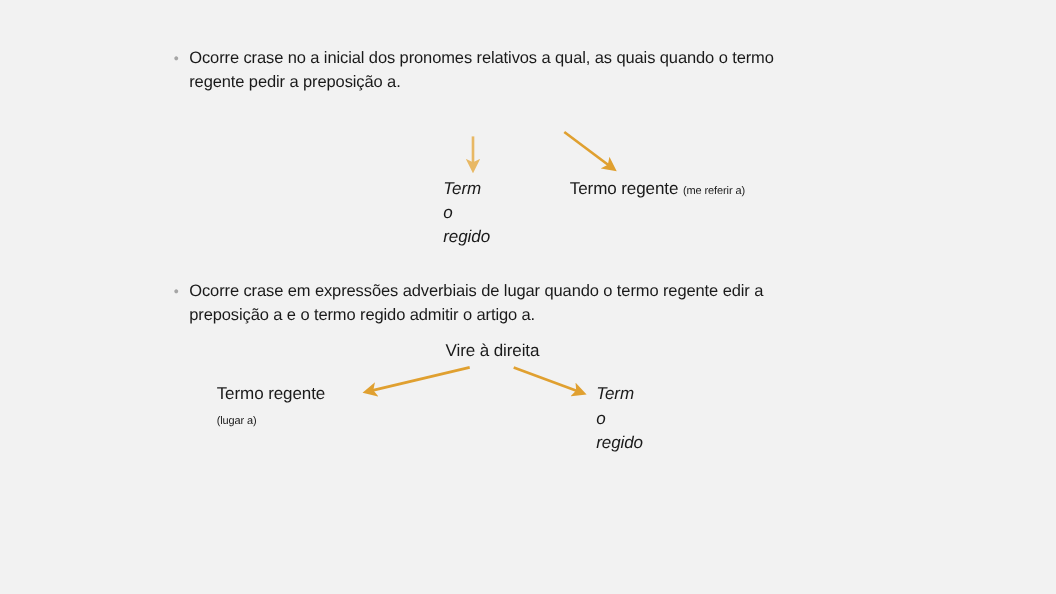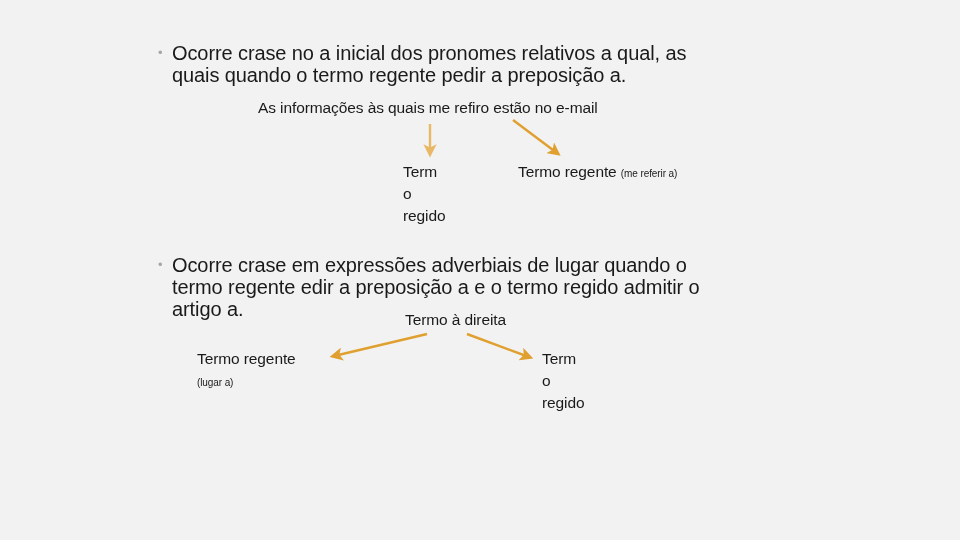--- a/index.html
+++ b/index.html
@@ -31,21 +31,21 @@
   .bullet-marker {
     width: 14px;
     flex: 0 0 14px;
     color: #a6a6a6;
     font-size: 13px;
     line-height: 22px;
     text-align: left;
     user-select: none;
   }
   .bullet-text {
-    font-size: 20px;
+    font-size: 15px;
     line-height: 22px;
     color: #1a1a1a;
     letter-spacing: -0.1px;
   }
 
   #bullet-1 { left: 158px; top: 42px; width: 570px; }
   #bullet-2 { left: 158px; top: 254px; width: 570px; }
 
   
   .tblock {
@@ -58,21 +58,21 @@
   }
   .tsmall { font-size: 10px; }
 
   #example-1 { left: 258px; top: 97px; }
   #label-regido-1 { left: 403px; top: 161px; width: 56px; }
   #label-regente-1 { left: 518px; top: 161px; white-space: nowrap; }
   #example-2 { left: 405px; top: 309px; }
   #label-regente-2 { left: 197px; top: 348px; }
   #label-regido-2 { left: 542px; top: 348px; width: 56px; }
 
-  .wrapbox { width: 56px; }
+  .wrapbox { width: 56px; font-style: italic; }
 
   
   #arrow-layer {
     position: absolute;
     left: 0;
     top: 0;
     width: 960px;
     height: 540px;
     pointer-events: none;
   }
@@ -80,34 +80,33 @@
 </head>
 <body>
 
 <div class="slide">
 
   <div class="bullet" id="bullet-1">
     <span class="bullet-marker">•</span>
     <span class="bullet-text">Ocorre crase no a inicial dos pronomes relativos a qual, as quais quando o termo regente pedir a preposição a.</span>
   </div>
 
-  <div class="tblock" id="example-1">As informações às quais me refiro estão no e-mail</div>
 
   <div class="tblock wrapbox" id="label-regido-1">Term
 o
 regido</div>
 
   <div class="tblock" id="label-regente-1"><span>Termo regente </span><span class="tsmall">(me referir a)</span></div>
 
   <div class="bullet" id="bullet-2">
     <span class="bullet-marker">•</span>
     <span class="bullet-text">Ocorre crase em expressões adverbiais de lugar quando o termo regente edir a preposição a e o termo regido admitir o artigo a.</span>
   </div>
 
-  <div class="tblock" id="example-2">Termo à direita</div>
+  <div class="tblock" id="example-2">Vire à direita</div>
 
   <div class="tblock" id="label-regente-2"><span>Termo regente</span><br><span class="tsmall">(lugar a)</span></div>
 
   <div class="tblock wrapbox" id="label-regido-2">Term
 o
 regido</div>
 
   <svg id="arrow-layer" viewBox="0 0 960 540">
     <defs>
       <marker id="head-light" markerWidth="5.5" markerHeight="5.5" refX="3.6" refY="2.75" orient="auto">

